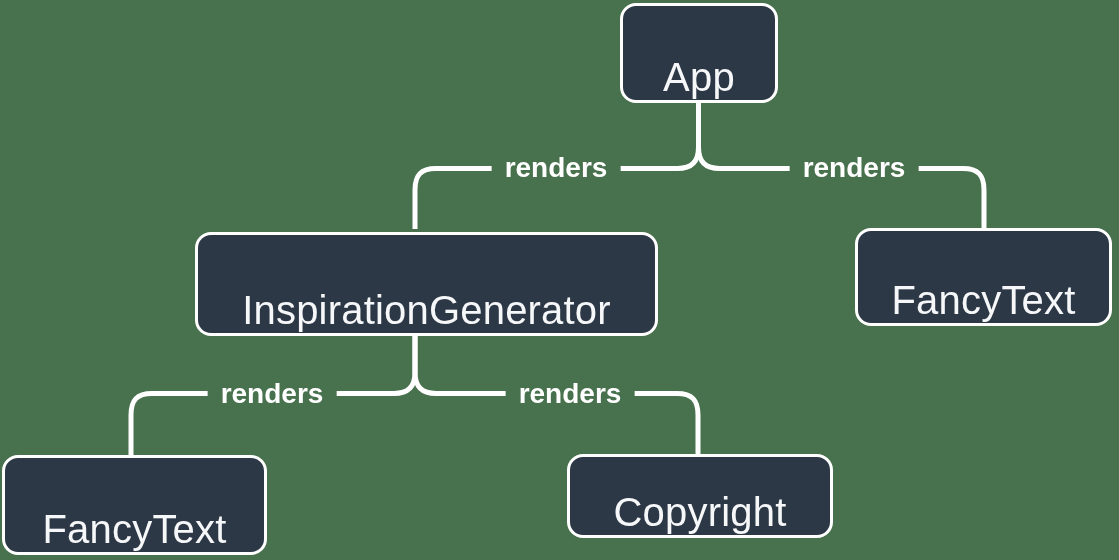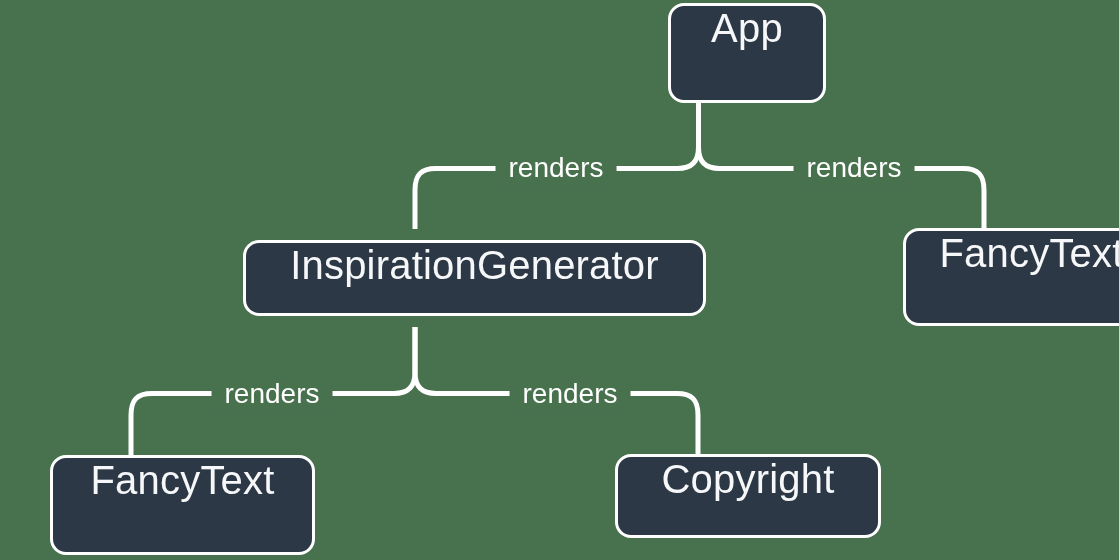--- a/index.html
+++ b/index.html
@@ -30,36 +30,35 @@
     fill:none;
     stroke:var(--edge);
     stroke-width:5;
   }
   .node{
     position:absolute;
     background:var(--node-fill);
     border:3px solid var(--node-border);
     border-radius:16px;
     display:flex;
-    align-items:flex-start;
+    align-items:flex-end;
     justify-content:center;
     color:var(--text);
     font-size:40px;
     font-weight:500;
     letter-spacing:0.2px;
     white-space:nowrap;
-    margin-left:48px;
   }
   .edge-label{
     position:absolute;
     transform:translate(-50%,-50%);
     background:var(--bg);
     color:#FFFFFF;
     font-size:28px;
-    font-weight:400;
+    font-weight:700;
     padding:2px 13px;
     white-space:nowrap;
     line-height:1.1;
   }
 </style>
 </head>
 <body>
 
 <div class="canvas">
 
@@ -67,21 +66,21 @@
     <path d="M 698.5 102 L 698.5 147 C 698.5 162 691.5 168.5 677.5 168.5 L 436 168.5 C 421 168.5 415 175 415 190 L 415 229"></path>
     <path d="M 698.5 102 L 698.5 147 C 698.5 162 705.5 168.5 719.5 168.5 L 963 168.5 C 978 168.5 984 175 984 190 L 984 229"></path>
     <path d="M 415 327 L 415 372 C 415 387 408 393.5 394 393.5 L 152 393.5 C 137 393.5 131 400 131 415 L 131 456"></path>
     <path d="M 415 327 L 415 372 C 415 387 422 393.5 436 393.5 L 677 393.5 C 692 393.5 698 400 698 415 L 698 456"></path>
   </svg>
 
   <div class="node" style="left:620px;top:3px;width:158px;height:100px">
     <span>App</span>
   </div>
 
-  <div class="node" style="left:195px;top:240px;width:463px;height:76px">
+  <div class="node" style="left:195px;top:232px;width:463px;height:104px">
     <span>InspirationGenerator</span>
   </div>
 
   <div class="node" style="left:855px;top:228px;width:257px;height:98px">
     <span>FancyText</span>
   </div>
 
   <div class="node" style="left:2px;top:455px;width:265px;height:100px">
     <span>FancyText</span>
   </div>

